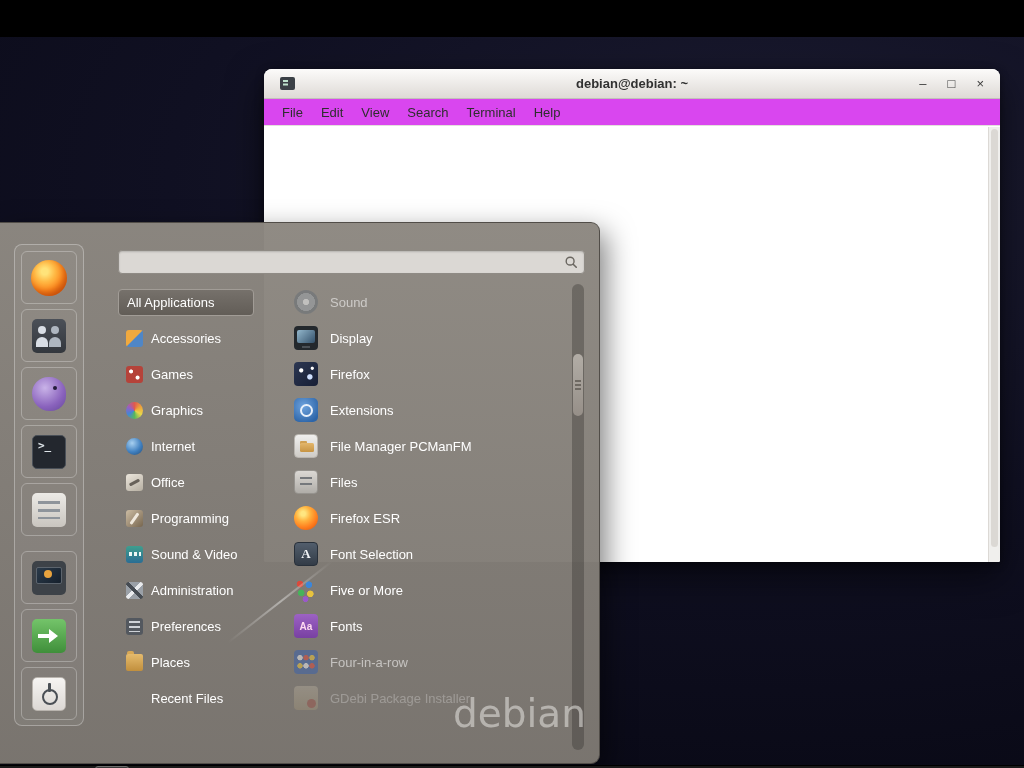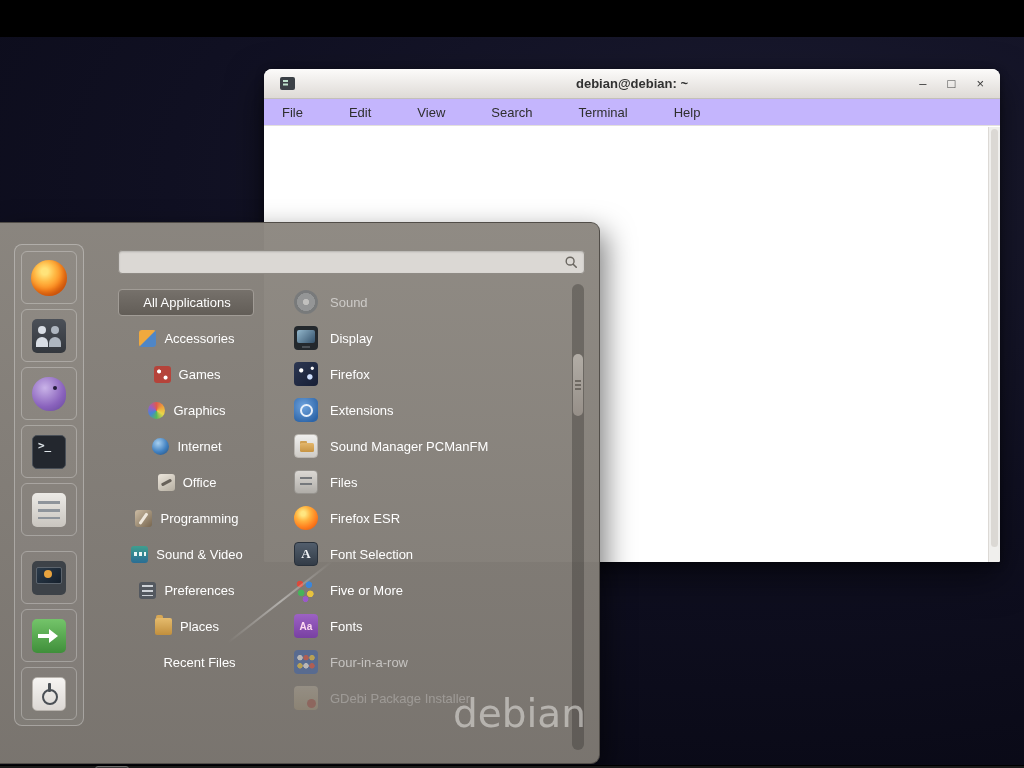--- a/index.html
+++ b/index.html
@@ -18,22 +18,22 @@
     border-bottom:1px solid #c3bfba; border-radius:8px 8px 0 0; position:relative;
     display:flex; align-items:center; }
   .term-title { position:absolute; left:0; right:0; text-align:center; font-weight:bold;
     font-size:13px; color:#313131; pointer-events:none; }
   .term-app-icon { width:15px; height:13px; margin-left:16px; background:#3b4046;
     border-radius:2px; position:relative; z-index:1; }
   .term-app-icon::after { content:""; position:absolute; left:3px; top:3px; width:5px; height:1.5px;
     background:#bfe3cd; box-shadow:0 3.5px 0 #bfe3cd; }
   .term-controls { margin-left:auto; display:flex; gap:21px; padding-right:16px; z-index:1; }
   .win-btn { font-size:13px; color:#3c3c3c; line-height:30px; cursor:default; }
-  .term-menubar { height:27px; background:#c4b5fd; border-bottom:1px solid #e3e0dc;
-    display:flex; align-items:center; padding-left:9px;gap:28px; }
+  .term-menubar { height:27px; background:#d946ef; border-bottom:1px solid #e3e0dc;
+    display:flex; align-items:center; padding-left:9px; }
   .term-menu-item { padding:0 9px; font-size:13px; color:#2e2e2e; line-height:27px; }
   .term-body { position:absolute; top:58px; left:0; right:0; bottom:0; background:#fff;
     border-radius:0 0 2px 2px; font-family:"DejaVu Sans Mono","Liberation Mono",monospace;
     font-size:13px; }
   .term-line { padding:7px 0 0 9px; display:flex; align-items:center; }
   .p-user { color:#26a269; font-weight:bold; white-space:pre; }
   .p-path { color:#2f3337; font-weight:bold; white-space:pre; }
   .term-cursor { width:8px; height:15px; border:1px solid #2f3337; margin-left:7px; display:inline-block; }
   .term-scroll { position:absolute; top:0; right:0; bottom:0; width:12px; background:#f0efed;
     border-left:1px solid #dcd9d5; border-radius:0 0 2px 0; }
@@ -93,21 +93,21 @@
 
   .search-wrap { position:absolute; left:118px; top:27px; width:467px; height:24px;
     background:#dbd8d4; border:1px solid #8f8b85; border-radius:4px;
     box-shadow:inset 0 1px 2px rgba(0,0,0,.18); }
   .search-input { position:absolute; inset:0; border:none; background:transparent;
     padding:0 26px 0 8px; font-size:13px; color:#333; outline:none; }
   .search-icon { position:absolute; right:6px; top:4px; pointer-events:none; }
 
   .cat-col { position:absolute; left:118px; top:61px; width:136px; }
   .cat-row { height:36px; display:flex; align-items:center; gap:8px; padding:0 6px 0 8px;
-    color:#fff; font-size:13px; cursor:pointer; border-radius:4px;justify-content:center; }
+    color:#fff; font-size:13px; cursor:pointer; border-radius:4px; }
   .cat-row.selected { height:27px; margin:4.5px 0; background:linear-gradient(180deg,#76716b,#625d57);
     border:1px solid #a19c96; }
   .cat-row.noicon { padding-left:33px; }
   .cat-label { white-space:nowrap; }
 
   .mi { width:17px; height:17px; border-radius:3px; position:relative; flex:none; }
   .mi-accessories { background:linear-gradient(135deg,#f0a93e 0 48%, #4f86c6 52% 100%); }
   .mi-games { background-color:#b5433a;
     background-image:radial-gradient(circle at 30% 32%, #fff 1.6px, transparent 2.4px),
                      radial-gradient(circle at 68% 68%, #fff 1.6px, transparent 2.4px); }
@@ -322,20 +322,24 @@
       </div>
       <div class="cat-row">
         <span class="mi mi-programming"></span>
         <span class="cat-label">Programming</span>
       </div>
       <div class="cat-row">
         <span class="mi mi-sound-video"></span>
         <span class="cat-label">Sound &amp; Video</span>
       </div>
       <div class="cat-row">
+        <span class="mi mi-administration"></span>
+        <span class="cat-label">Administration</span>
+      </div>
+      <div class="cat-row">
         <span class="mi mi-preferences"></span>
         <span class="cat-label">Preferences</span>
       </div>
       <div class="cat-row">
         <span class="mi mi-places"></span>
         <span class="cat-label">Places</span>
       </div>
       <div class="cat-row noicon">
         <span class="cat-label">Recent Files</span>
       </div>
@@ -353,21 +357,21 @@
       <div class="app-row">
         <span class="ai ai-effects"></span>
         <span class="app-label">Firefox</span>
       </div>
       <div class="app-row">
         <span class="ai ai-extensions"></span>
         <span class="app-label">Extensions</span>
       </div>
       <div class="app-row">
         <span class="ai ai-file-manager"></span>
-        <span class="app-label">Sound Manager PCManFM</span>
+        <span class="app-label">File Manager PCManFM</span>
       </div>
       <div class="app-row">
         <span class="ai ai-files"></span>
         <span class="app-label">Files</span>
       </div>
       <div class="app-row">
         <span class="ai ai-firefox"></span>
         <span class="app-label">Firefox ESR</span>
       </div>
       <div class="app-row">

